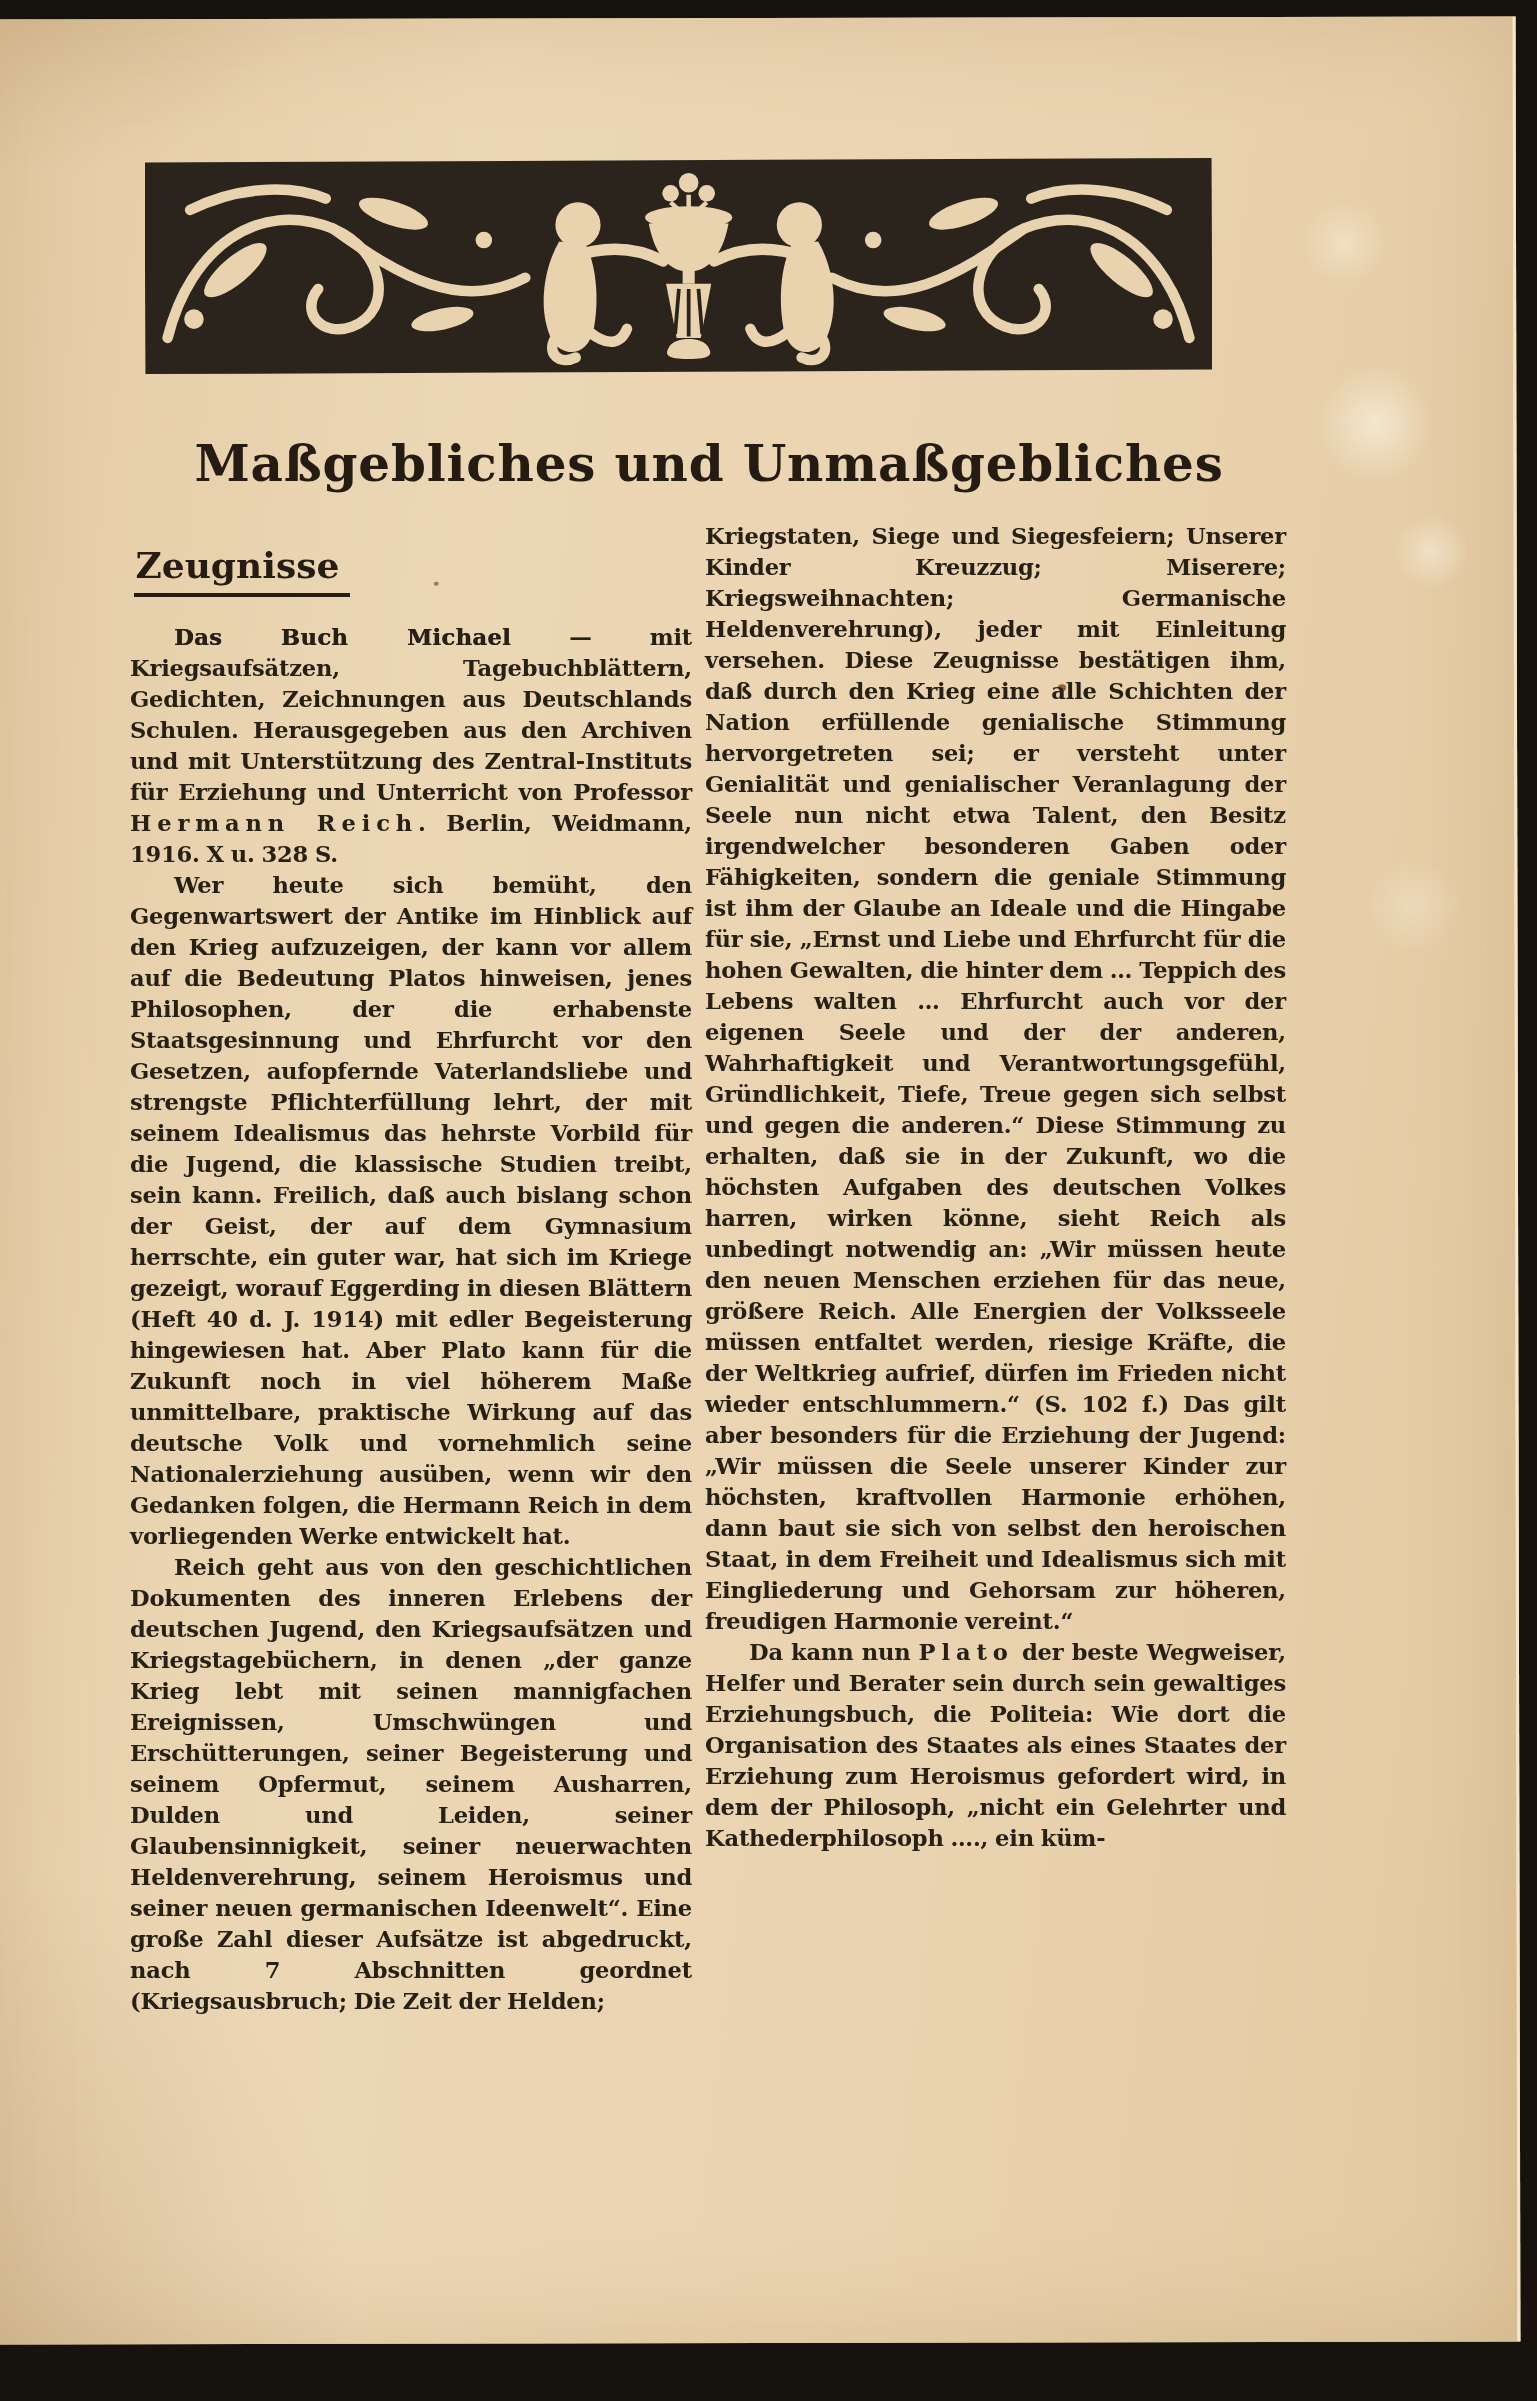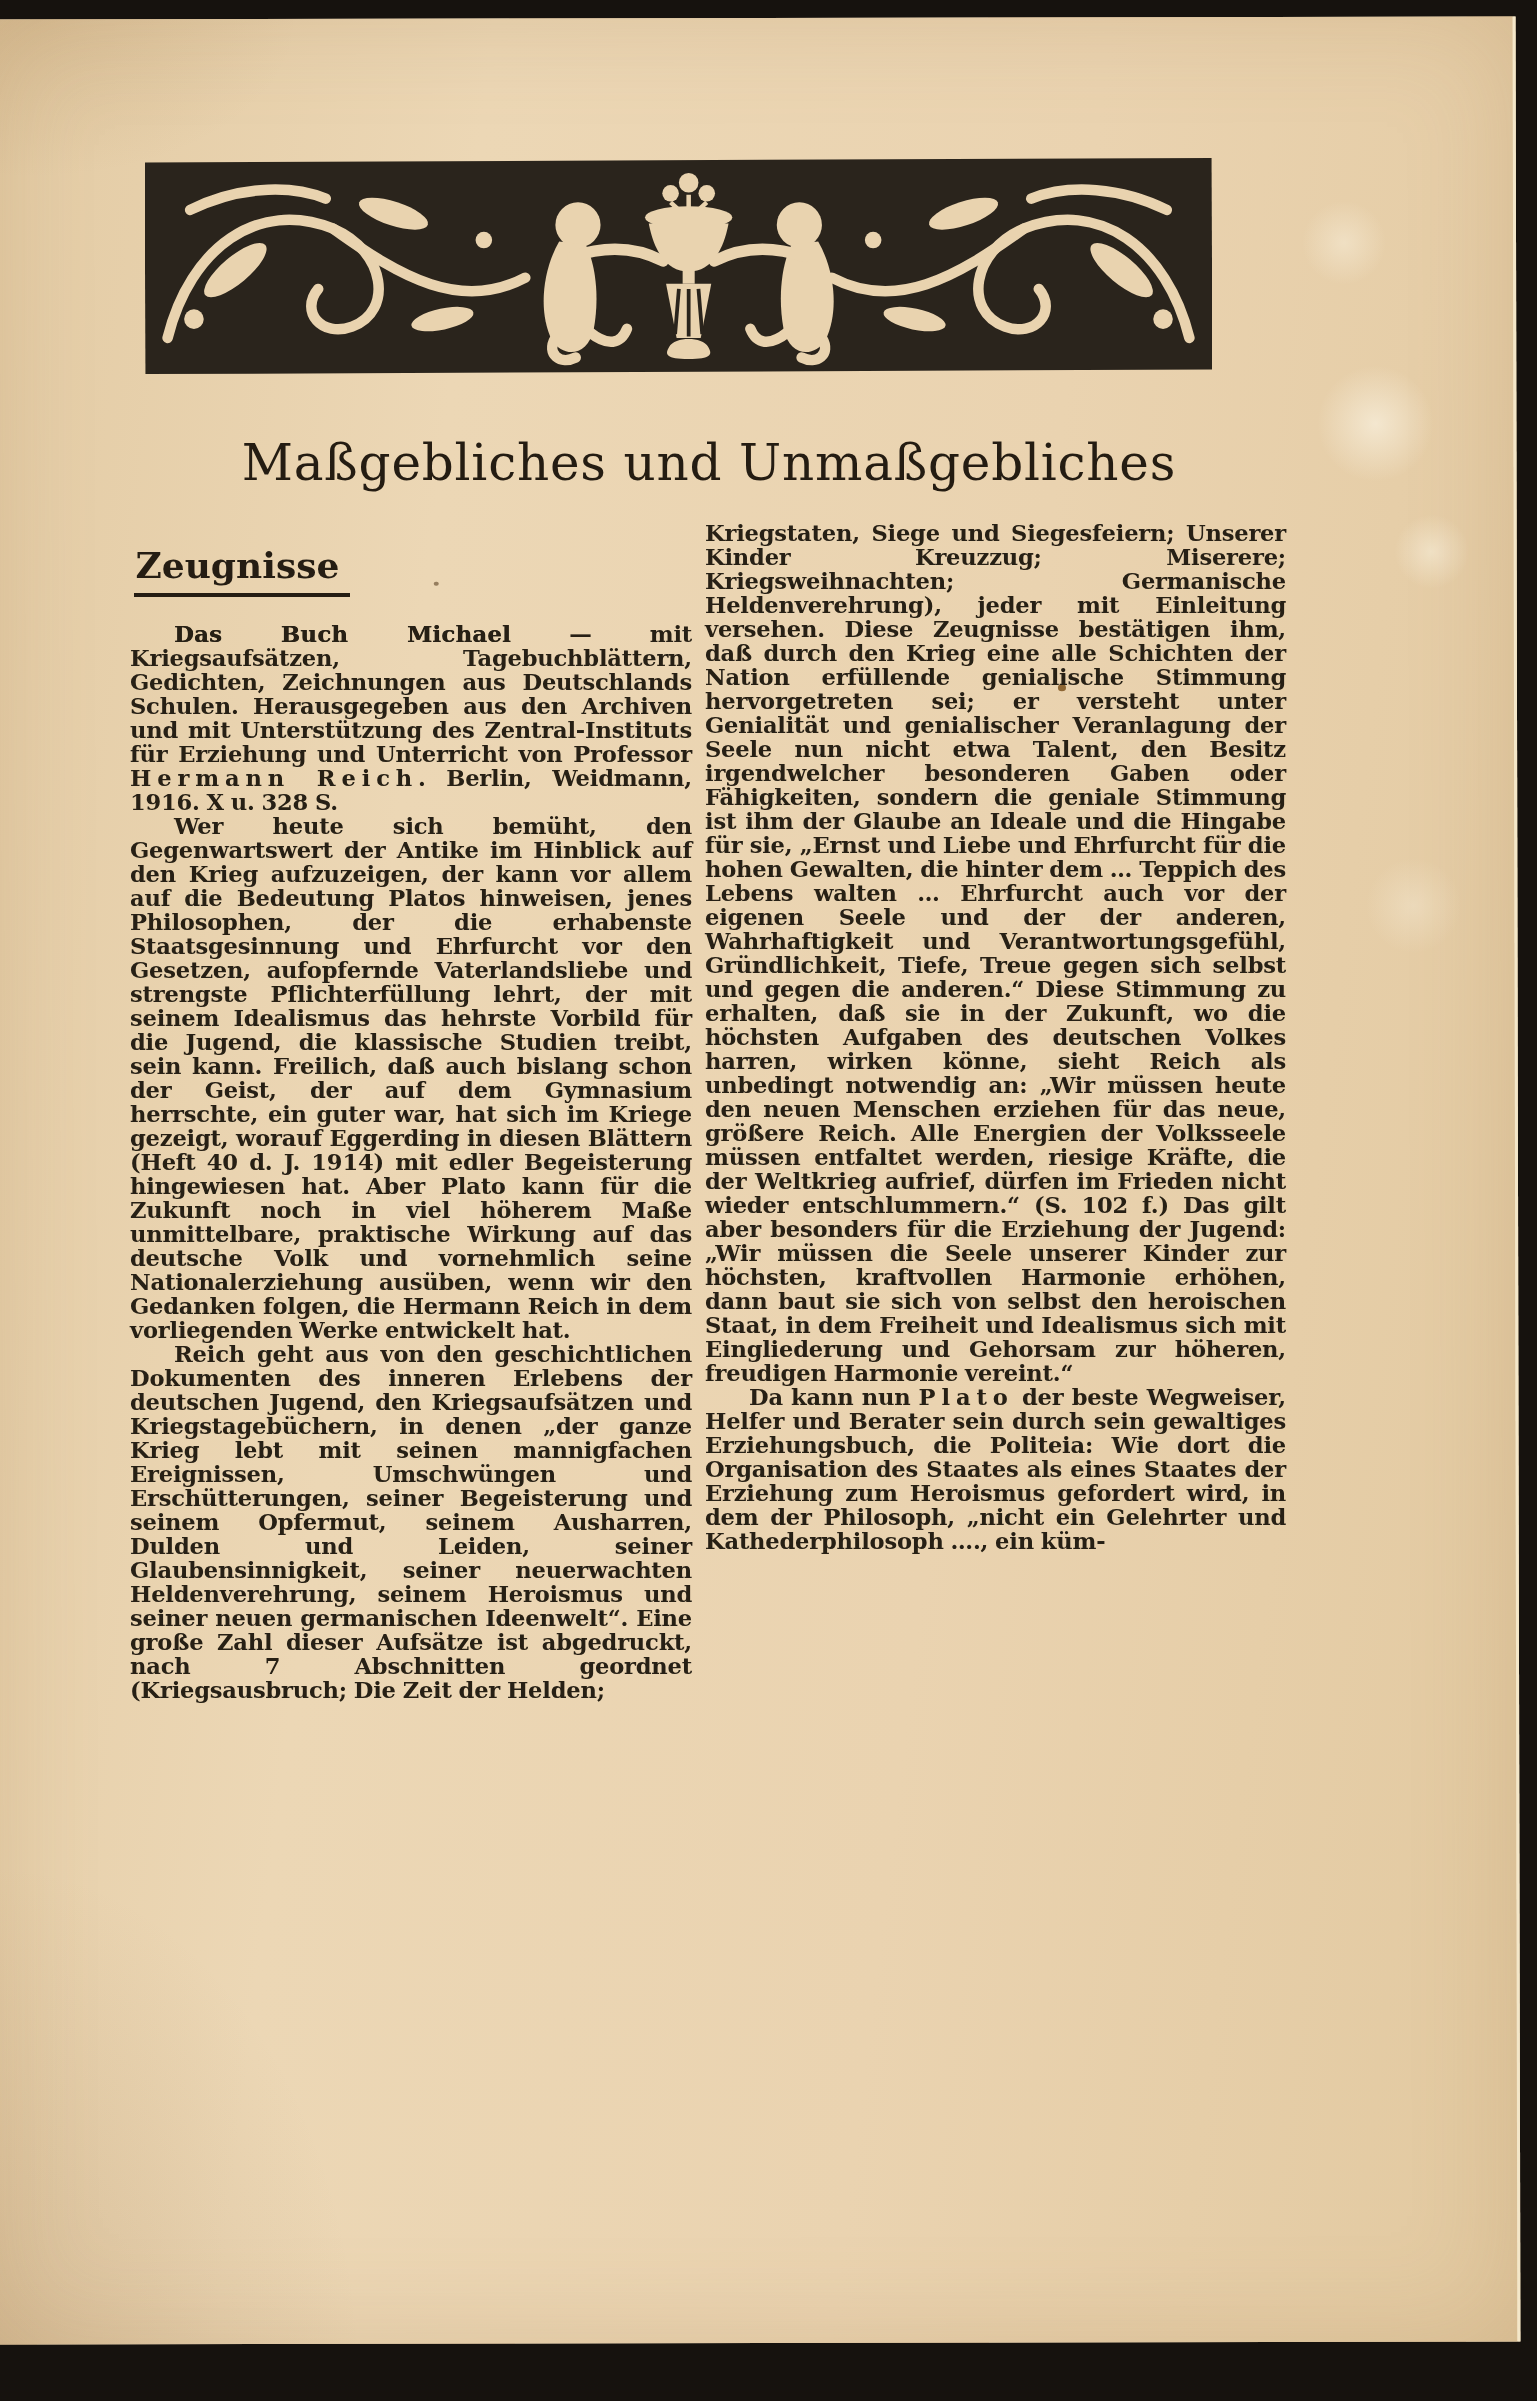--- a/index.html
+++ b/index.html
@@ -25,33 +25,33 @@
   }
   .fleck{
     position:absolute;border-radius:50%;
   }
   .ornament{
     position:absolute;left:145px;top:157px;width:1067px;height:218px;
   }
   .ornament svg{display:block;width:100%;height:100%;}
   .page-title{
     position:absolute;left:130px;top:435px;width:1158px;
-    text-align:center;font-size:50px;line-height:1.15;font-weight:normal;
+    text-align:center;font-size:50px;line-height:1.15;font-weight:bold;
     color:#241c12;letter-spacing:0.8px;
   }
   .section-heading{
     position:absolute;left:134px;top:545px;
     font-size:36px;line-height:1.15;font-weight:bold;color:#251d13;
     border-bottom:4.5px solid #251d13;
     padding:0 10.5px 6.8px 1.5px;
   }
   .col{
     position:absolute;
     color:#272015;
-    font-size:22.6px;line-height:24px;font-weight:bold;
+    font-size:22.6px;line-height:31px;font-weight:bold;
     text-align:justify;
   }
   .col-left{left:130px;top:622px;width:562px;}
   .col-right{left:705px;top:521px;width:581px;}
   .para{margin:0;hyphens:auto;-webkit-hyphens:auto;word-spacing:-0.8px;letter-spacing:-0.2px;}
   .para.indent{text-indent:44px;}
   .seg-lead{letter-spacing:0.4px;text-shadow:0.5px 0 0 currentColor;}
   .seg-spaced{letter-spacing:.26em;}
 </style>
 </head>

